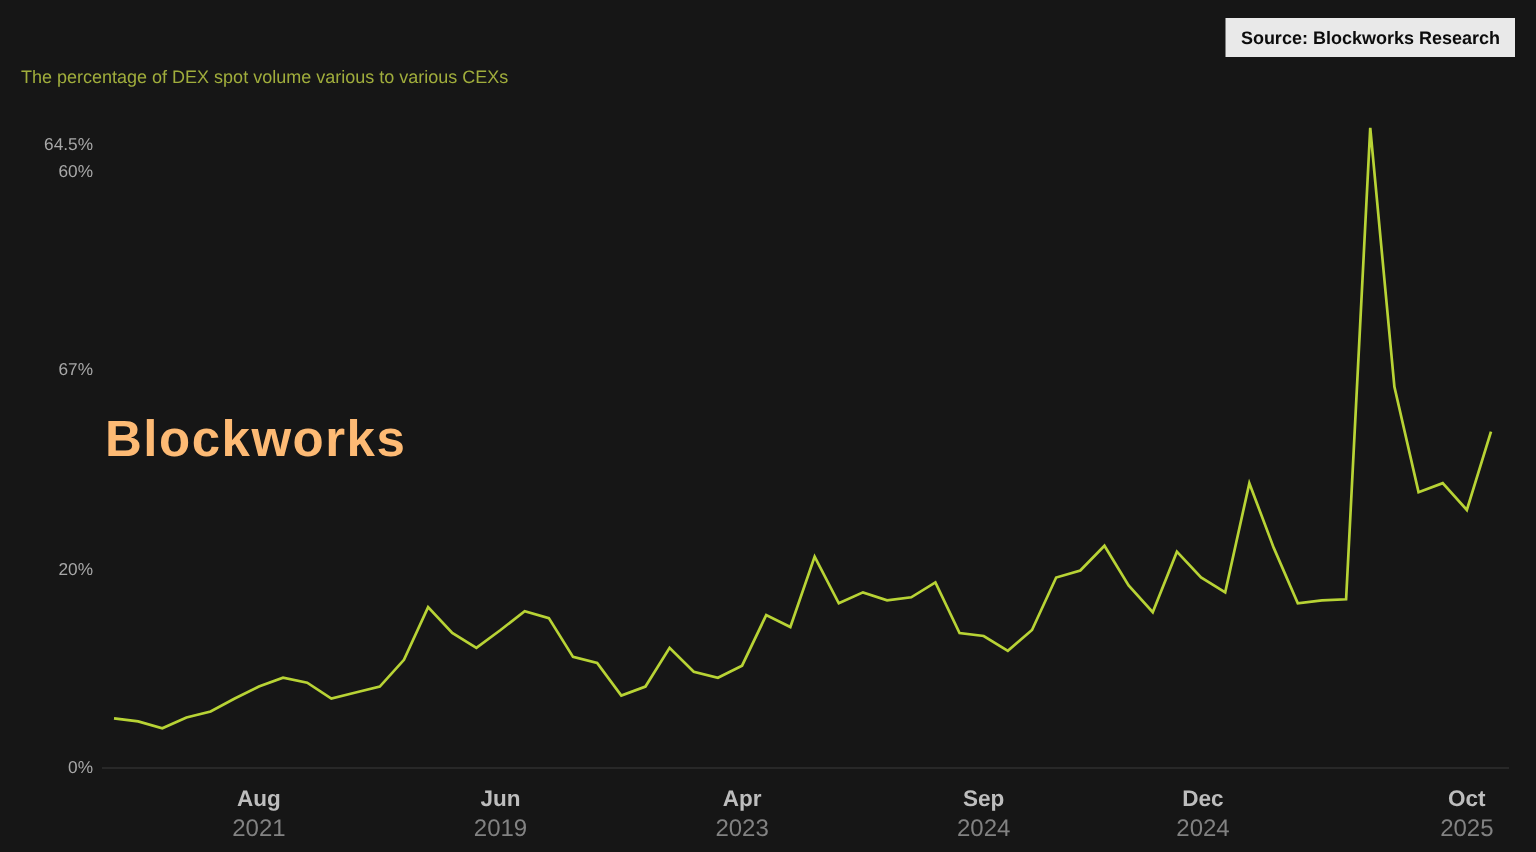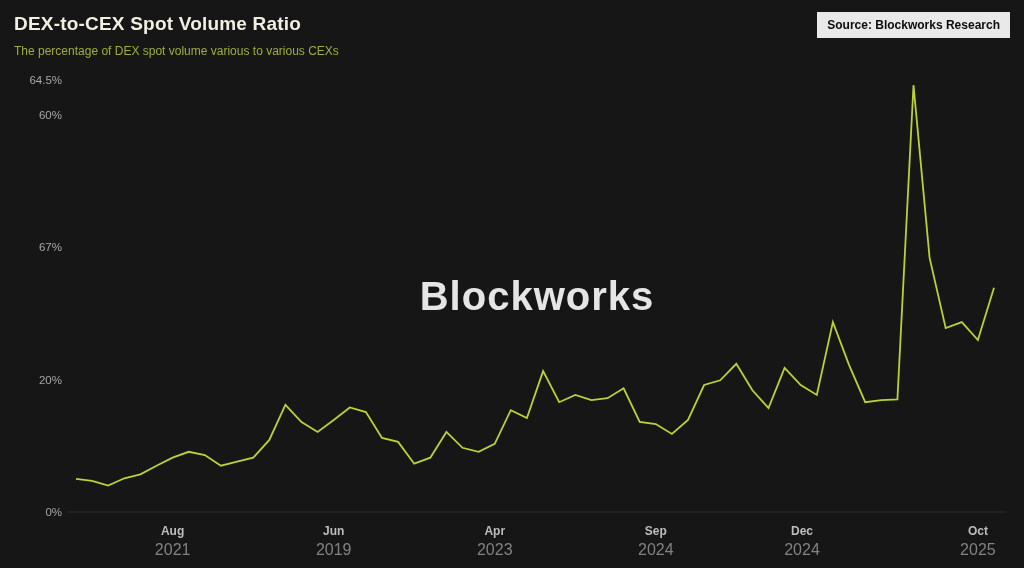--- a/index.html
+++ b/index.html
@@ -18,53 +18,52 @@
   }
   .source-badge {
     position:absolute; right:14px; top:12px;
     background:#e9e9e9; color:#0c0c0c;
     font-size:12px; font-weight:700;
     padding:6px 10px; border-radius:0;
   }
   .chart-area { position:absolute; left:0; top:0; width:1024px; height:568px; }
   .watermark {
     position:absolute; left:70px; right:20px; top:274px;
-    text-align:center; font-size:40px; font-weight:600;
-    color:#e5e5e5; letter-spacing:1px; pointer-events:none;
+    text-align:left; font-size:34px; font-weight:600;
+    color:#fdba74; letter-spacing:1px; pointer-events:none;
   }
   svg.chart-canvas { position:absolute; left:0; top:0; }
   #baseline { stroke:#2f2f2f; stroke-width:1; }
   #series-line { fill:none; stroke-width:1.8; }
   .y-tick {
     position:absolute; left:0; width:62px; text-align:right;
     font-size:11.5px; color:#a8a8a8; line-height:16px;
   }
   .x-tick { position:absolute; top:524px; width:80px; text-align:center; }
-  .x-tick .m { font-size:12px; font-weight:600; color:#bdbdbd; }
+  .x-tick .m { font-size:15px; font-weight:600; color:#bdbdbd; }
   .x-tick .yr { font-size:16px; font-weight:400; color:#828282; margin-top:3px; }
 </style>
 </head>
 <body>
 
 <div class="page">
 
-  <div class="page-title">DEX-to-CEX Spot Volume Ratio</div>
   <div class="page-subtitle">The percentage of DEX spot volume various to various CEXs</div>
   <div class="source-badge">Source: Blockworks Research</div>
 
   <div class="chart-area">
     <div class="watermark">Blockworks</div>
 
     <svg class="chart-canvas" id="chart-svg" width="1024" height="568">
       <line id="baseline" x1="68" x2="1006" y1="512" y2="512"></line>
       <polyline id="series-line" points="76.0,478.9 92.1,480.9 108.2,485.5 124.3,478.3 140.4,474.3 156.5,465.7 172.6,457.7 188.7,451.8 204.8,455.1 220.9,465.7 237.1,461.7 253.2,457.7 269.3,439.9 285.4,404.8 301.5,422.0 317.6,431.9 333.7,420.0 349.8,407.5 365.9,412.1 382.0,437.9 398.1,441.9 414.2,463.7 430.3,457.7 446.4,431.9 462.5,447.8 478.6,451.8 494.7,443.8 510.8,410.1 526.9,418.0 543.1,371.1 559.2,402.2 575.3,394.9 591.4,400.2 607.5,398.2 623.6,388.3 639.7,422.0 655.8,424.0 671.9,433.9 688.0,420.0 704.1,385.0 720.2,380.3 736.3,363.8 752.4,390.3 768.5,408.1 784.6,367.8 800.7,385.0 816.8,394.9 832.9,322.1 849.1,365.1 865.2,402.2 881.3,400.2 897.4,399.5 913.5,85.2 929.6,257.9 945.7,328.1 961.8,322.1 977.9,340.0 994.0,287.7" stroke="#b8d335"></polyline>
     </svg>
 
     <div id="y-ticks">
-        <div class="y-tick" style="top: 72px; text-align: right;">64.5%</div>
+        <div class="y-tick" style="top: 89px; text-align: right;">64.5%</div>
         <div class="y-tick" style="top: 107px;">60%</div>
         <div class="y-tick" style="top: 239.333px;">67%</div>
         <div class="y-tick" style="top: 371.667px;">20%</div>
         <div class="y-tick" style="top: 504px;">0%</div>
       </div>
     <div id="x-ticks">
         <div class="x-tick" style="left: 132.632px;">
           <div class="m">Aug</div>
           <div class="yr">2021</div>
         </div>

